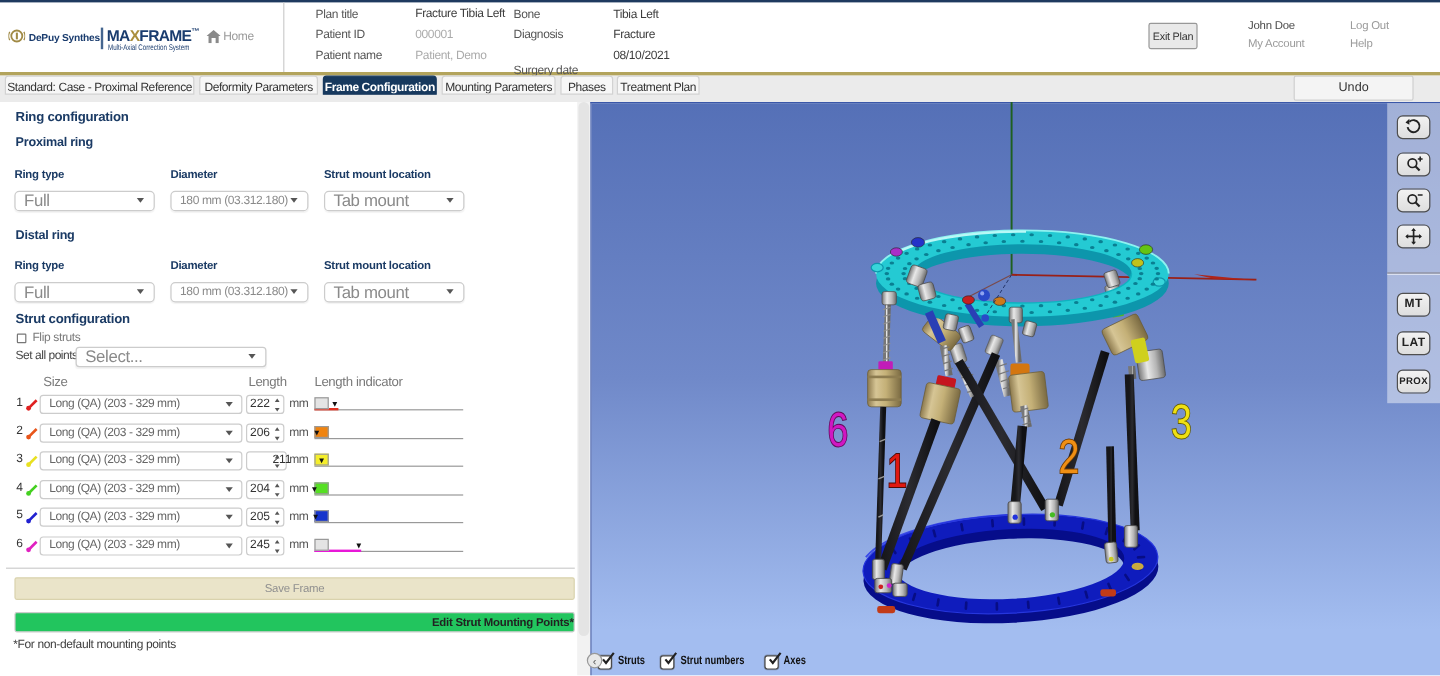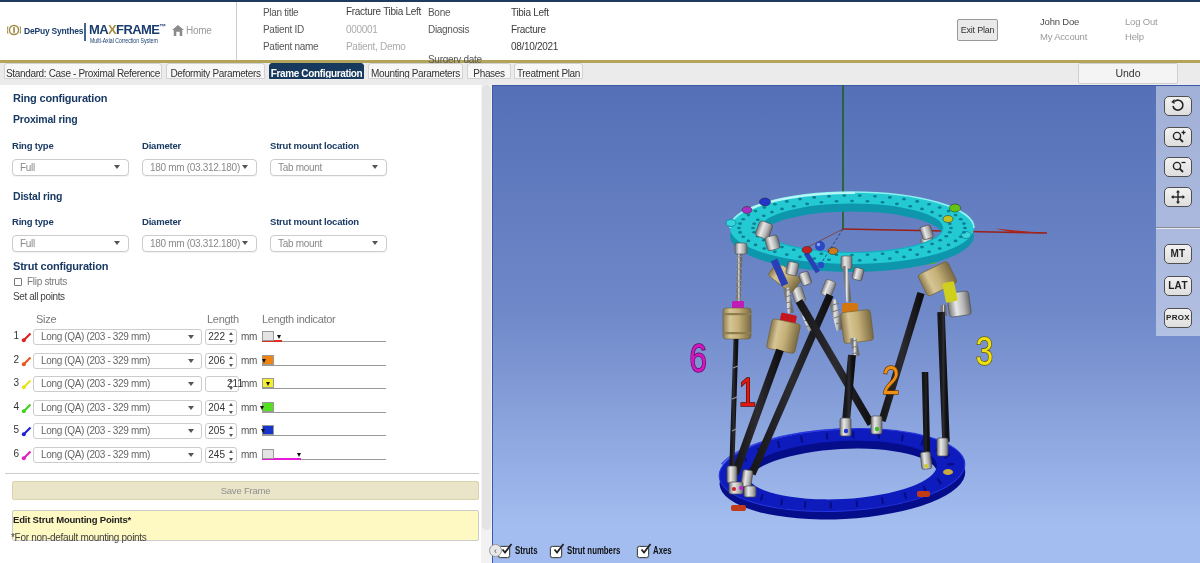--- a/index.html
+++ b/index.html
@@ -39,37 +39,37 @@
 .tabsel { background:#17395e; border-color:#17395e; color:#fff; font-weight:bold; }
 #undobtn { position:absolute; left:1078px; top:0px; width:100px; height:21px; background:#f4f4f4; border:1px solid #cfcfcf; border-radius:2px; font-size:10.5px; color:#333; text-align:center; line-height:19px; }
 
 
 #lpanel { position:absolute; left:0; top:85px; width:492px; height:478px; background:#fff; }
 #scrolltrack { position:absolute; left:481px; top:0; width:11px; height:478px; background:#f2f2f2; }
 #scrollthumb { position:absolute; left:482px; top:0px; width:9px; height:445px; background:#e4e4e4; border-radius:5px; }
 .h1 { position:absolute; font-size:11px; font-weight:bold; color:#1a3a64; letter-spacing:-0.2px; white-space:nowrap; }
 .h2 { position:absolute; font-size:10.5px; font-weight:bold; color:#1a3a64; letter-spacing:-0.2px; white-space:nowrap; }
 .lbl { position:absolute; font-size:9.5px; font-weight:bold; color:#1a3a64; letter-spacing:-0.2px; white-space:nowrap; }
-.dd { position:absolute; height:17px; background:#fff; border:1px solid #ccc; border-radius:4px; font-size:10px; letter-spacing:-0.3px; color:#8a8a8a; line-height:15px; padding-left:7px; white-space:nowrap; overflow:hidden; box-shadow:0 1px 1px rgba(0,0,0,0.05); }
+.dd { position:absolute; height:17px; background:#fff; border:1px solid #ccc; border-radius:4px; font-size:14px; letter-spacing:-0.3px; color:#8a8a8a; line-height:15px; padding-left:7px; white-space:nowrap; overflow:hidden; box-shadow:0 1px 1px rgba(0,0,0,0.05); }
 .dd .arr { position:absolute; right:8px; top:5px; width:0; height:0; border-left:3.5px solid transparent; border-right:3.5px solid transparent; border-top:4.5px solid #555; }
 .small { position:absolute; font-size:10px; letter-spacing:-0.4px; color:#444; white-space:nowrap; }
 .gray { position:absolute; font-size:10px; letter-spacing:-0.3px; color:#7a7a7a; white-space:nowrap; }
 
 
 .srow-num { position:absolute; font-size:10px; color:#333; width:14px; text-align:right; }
 .sdd { position:absolute; left:33px; width:169px; height:16px; background:#fff; border:1px solid #ccc; border-radius:3px; font-size:10px; letter-spacing:-0.35px; color:#666; line-height:14px; padding-left:7px; white-space:nowrap; overflow:hidden; }
 .sdd .arr { position:absolute; right:7px; top:5px; width:0; height:0; border-left:3.5px solid transparent; border-right:3.5px solid transparent; border-top:4.5px solid #555; }
 .len { position:absolute; left:205px; width:32px; height:16px; background:#fff; border:1px solid #ccc; border-radius:3px; font-size:10px; color:#333; line-height:14px; text-align:right; padding-right:11px; }
 .spin { position:absolute; left:228px; width:8px; height:14px; }
 .spin .u { position:absolute; left:1px; top:2px; width:0; height:0; border-left:2.5px solid transparent; border-right:2.5px solid transparent; border-bottom:3.5px solid #555; }
 .spin .d { position:absolute; left:1px; bottom:1px; width:0; height:0; border-left:2.5px solid transparent; border-right:2.5px solid transparent; border-top:3.5px solid #555; }
 .mm { position:absolute; left:241px; font-size:10px; letter-spacing:-0.3px; color:#555; }
 
 #saveframe { position:absolute; left:12px; top:396px; width:467px; height:19px; background:#eae4c9; border:1px solid #d9d2ad; border-radius:2px; font-size:9.5px; letter-spacing:-0.2px; color:#8f8f8f; text-align:center; line-height:17px; }
-#editbtn { position:absolute; left:12px; top:425px; width:467px; height:31px; background:#fef9c3; border:1px solid #ccc; border-radius:2px; font-size:9.5px; letter-spacing:-0.2px; font-weight:bold; color:#222; text-align:left; line-height:17px; }
+#editbtn { position:absolute; left:12px; top:425px; width:467px; height:17px; background:#22c55e; border:1px solid #ccc; border-radius:2px; font-size:9.5px; letter-spacing:-0.2px; font-weight:bold; color:#222; text-align:right; line-height:17px; }
 #footnote { position:absolute; left:11px; top:447px; font-size:10px; letter-spacing:-0.3px; color:#3e3e3e; }
 #divider { position:absolute; left:5px; top:388px; width:474px; height:1px; background:#ccc; }
 
 
 #view3d { position:absolute; left:492px; top:85px; width:708px; height:478px;
   background:linear-gradient(to bottom, #5570b7 0%, #7089c9 48%, #a3bdf0 92%, #a3bdf0 100%);
   border-top:1px solid #3a57a8; border-left:1px solid #3a57a8; }
 #toolstrip { position:absolute; left:663px; top:0px; width:45px; height:250px; background:rgba(255,255,255,0.45); }
 #stripsep { position:absolute; left:663px; top:141px; width:45px; height:1px; background:#8a8a96; box-shadow:0 1px 0 rgba(255,255,255,0.7); }
 .tbtn { position:absolute; left:671px; width:28px; height:20px; background:linear-gradient(#f2f2f2,#dedede); border:1.5px solid #4f4f4f; border-radius:5px; color:#222; text-align:center; }
@@ -147,20 +147,21 @@
     <div class="lbl" style="left:12px; top:131px;">Ring type</div>
     <div class="lbl" style="left:142px; top:131px;">Diameter</div>
     <div class="lbl" style="left:270px; top:131px;">Strut mount location</div>
     <div class="dd" style="left:12px; top:150px; width:117px;">Full<span class="arr"></span></div>
     <div class="dd" style="left:142px; top:150px; width:115px; font-size:10px;">180 mm (03.312.180)<span class="arr"></span></div>
     <div class="dd" style="left:270px; top:150px; width:117px;">Tab mount<span class="arr"></span></div>
     <div class="h1" style="left:13px; top:175px;">Strut configuration</div>
     <div style="position:absolute; left:14px; top:193px; width:8px; height:8px; border:1px solid #777; border-radius:1px;"></div>
     <div class="gray" style="left:27px; top:191px;">Flip struts</div>
     <div class="small" style="left:13px; top:206px;">Set all points</div>
+    <div class="dd" style="left:63px; top:204px; width:159px; border-radius:3px;">Select...<span class="arr"></span></div>
     <div class="gray" style="left:36px; top:228px; font-size:11px;">Size</div>
     <div class="gray" style="left:207px; top:228px; font-size:11px;">Length</div>
     <div class="gray" style="left:262px; top:228px; font-size:11px;">Length indicator</div>
 
     <div id="strutrows">
         <div class="srow-num" style="left:5px; top:245px;">1</div>
         <svg style="position:absolute; left:21px; top:246px;" width="12" height="12" viewBox="0 0 12 12">
           <line x1="2.5" y1="9.5" x2="9.5" y2="2.5" stroke="#e02020" stroke-width="2.2"></line>
           <circle cx="2.8" cy="9.2" r="2" fill="#e02020"></circle>
         </svg>

